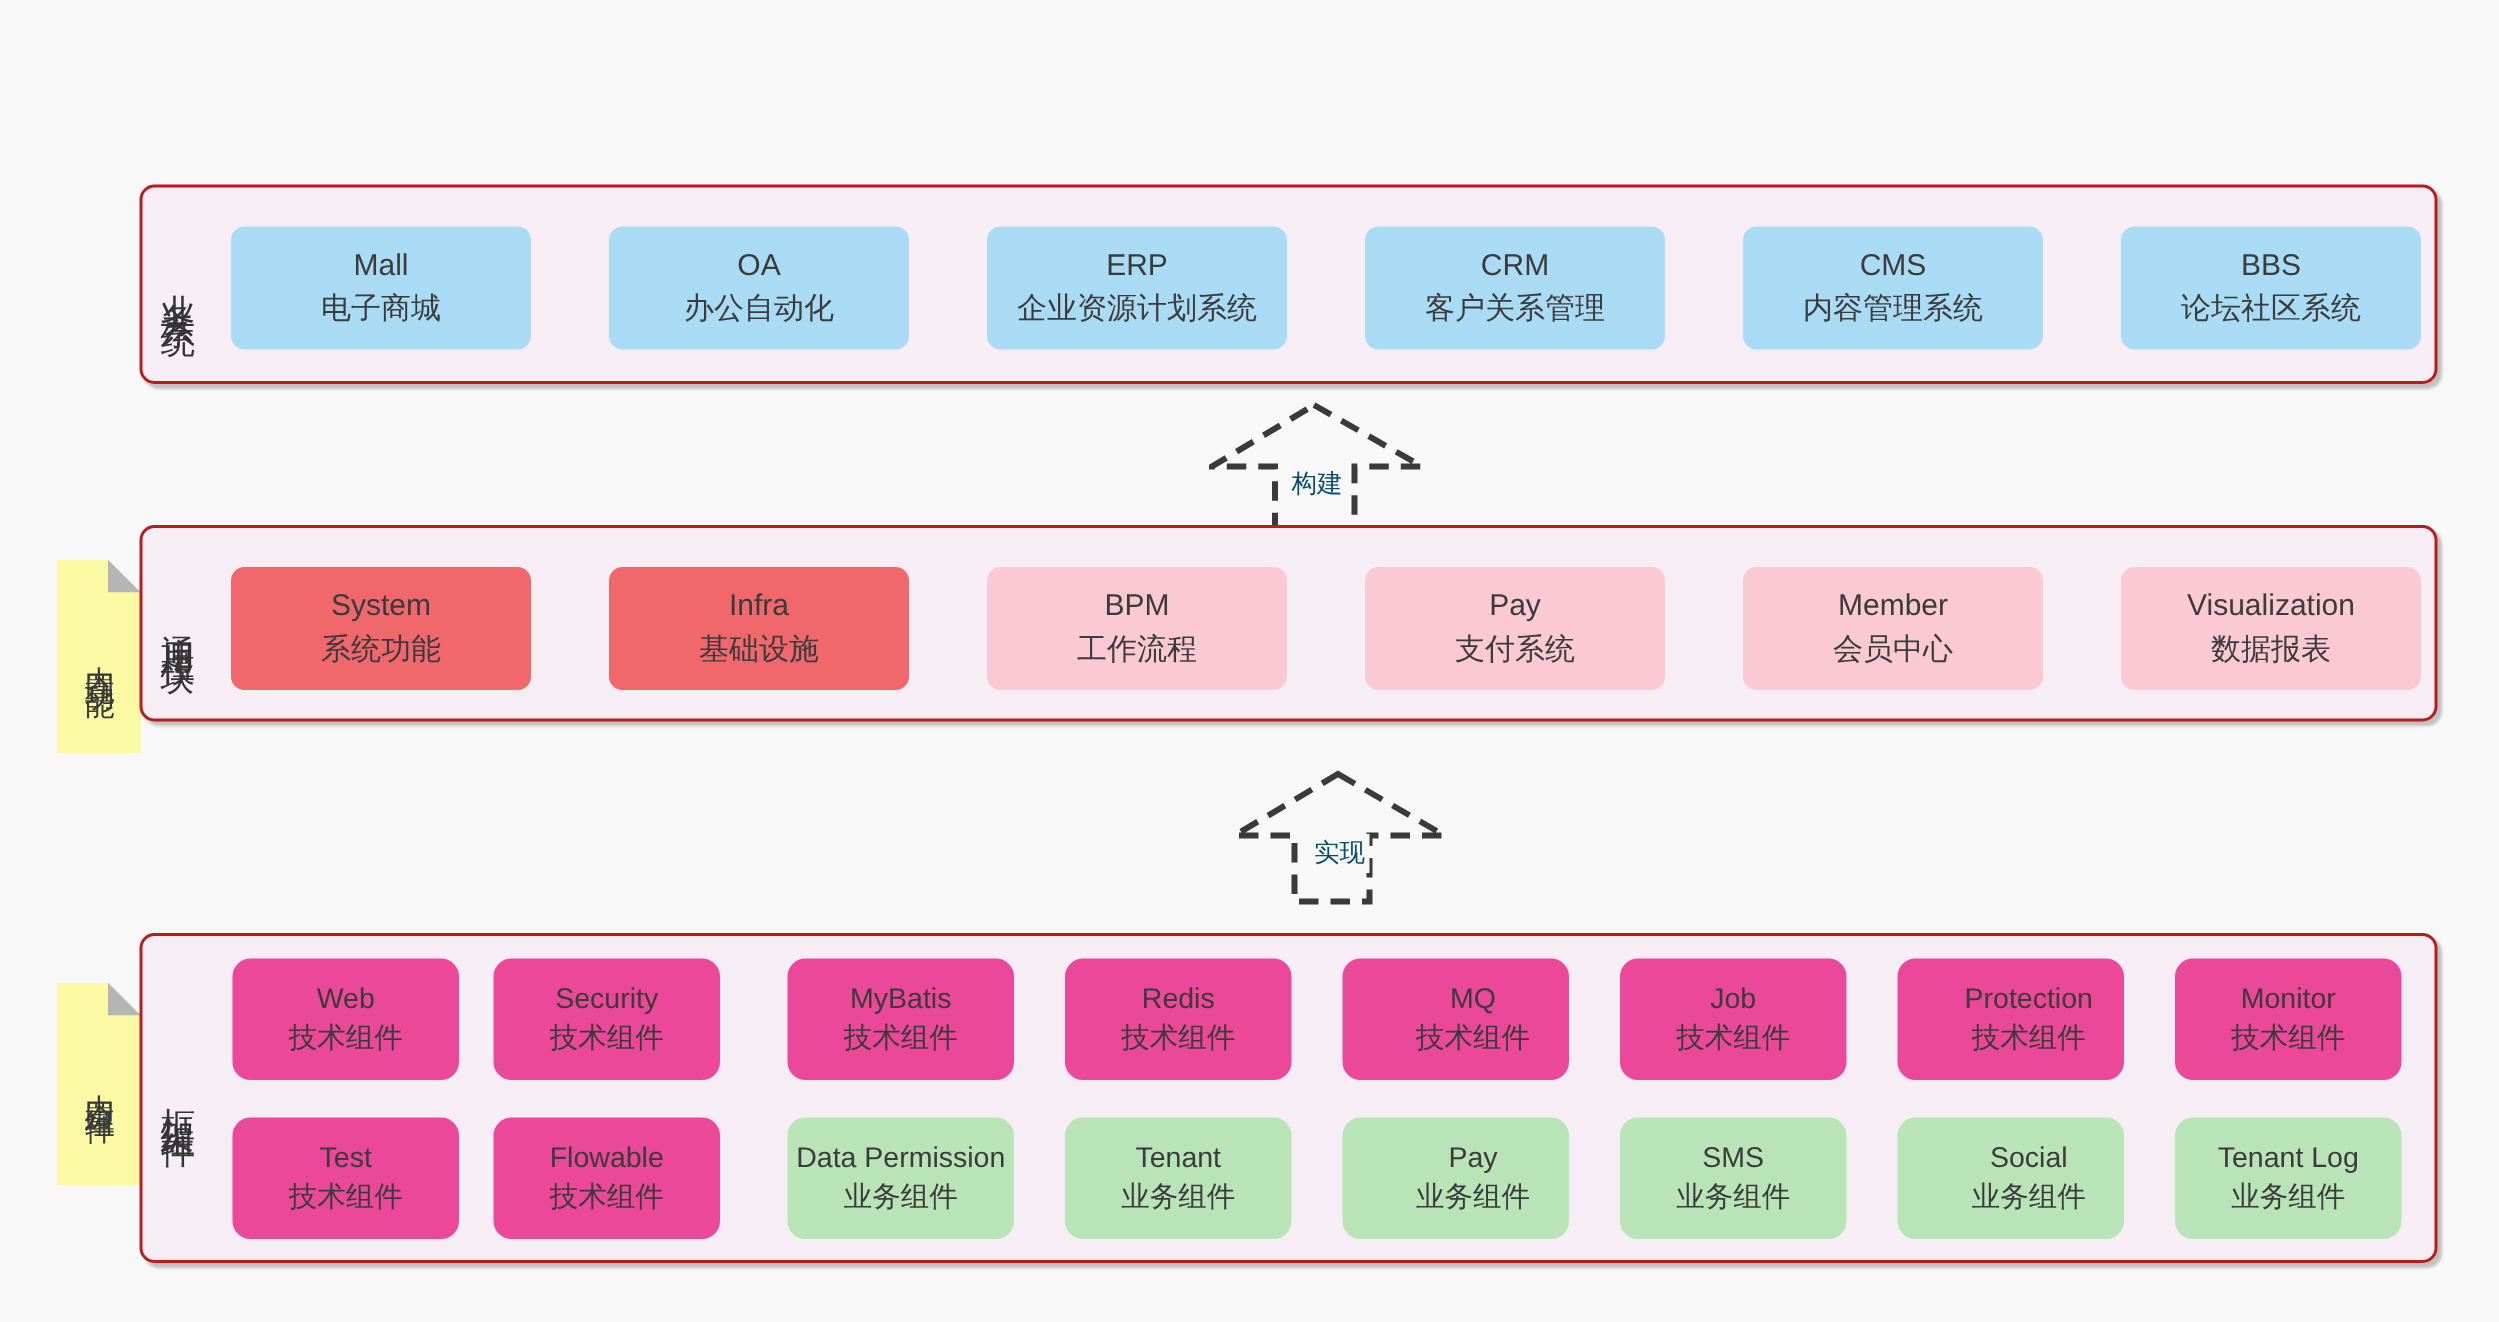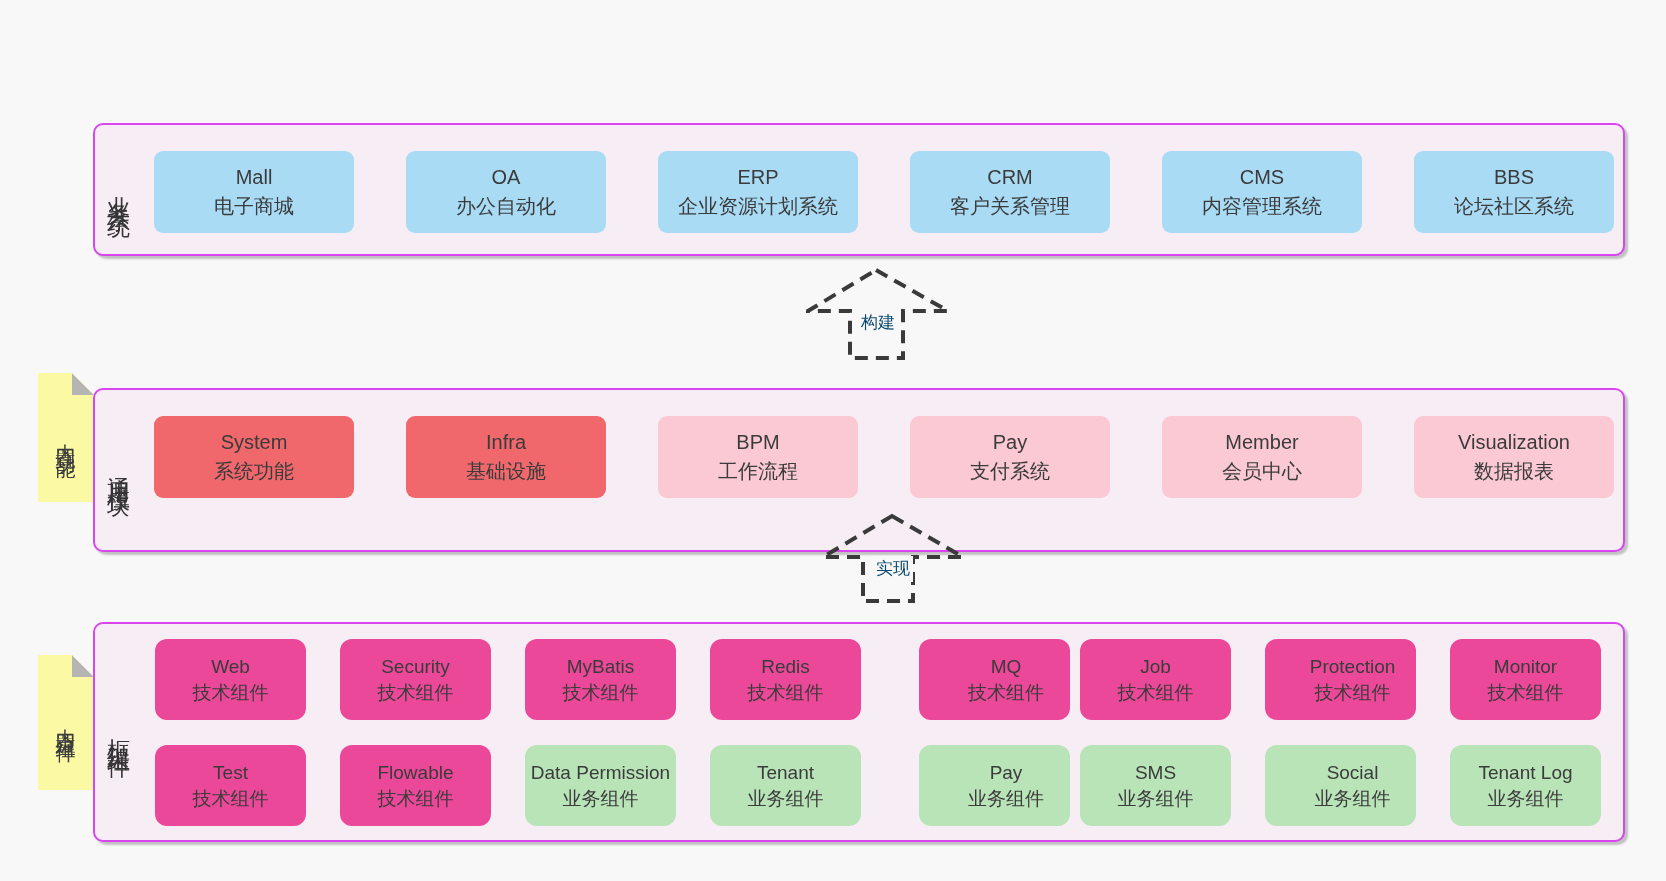--- a/index.html
+++ b/index.html
@@ -7,26 +7,26 @@
     position:relative;width:1666px;height:881px;overflow:hidden;
     background:#f8f8f8;
     font-family:"Liberation Sans","DejaVu Sans",sans-serif;
     color:#3d3d3d;
   }
   
   .band{
     position:absolute;left:93px;width:1532px;
     box-sizing:border-box;
     background:#f7edf5;
-    border:2px solid #d946ef;
+    border:2px solid #b91c1c;
     border-radius:10px;
     box-shadow:3px 3px 2px rgba(0,0,0,0.22);
   }
   #band-business{top:123px;height:133px;}
-  #band-common{top:388px;height:164px;}
+  #band-common{top:350px;height:131px;}
   #band-framework{top:622px;height:220px;}
   .band-label{
     position:absolute;left:12px;top:50%;transform:translateY(-50%);
     writing-mode:vertical-rl;text-orientation:upright;
     font-size:23px;letter-spacing:6px;color:#343434;line-height:1;
     white-space:nowrap;
   }
   
   .box{
     position:absolute;box-sizing:border-box;
@@ -35,22 +35,22 @@
     font-size:20px;line-height:29px;color:#3b3b3b;
   }
   .band6 .box{width:200px;height:82px;top:26px;}
   .c0{left:59px;}.c1{left:311px;}.c2{left:563px;}.c3{left:815px;}
   .c4{left:1067px;}.c5{left:1319px;}
   .blue{background:#a9dbf5;}
   .red{background:#f0676c;}
   .pink{background:#fac9d3;}
   .band8 .box{width:151px;height:81px;border-radius:12px;font-size:19px;line-height:26px;}
   .r0{top:15px;}.r1{top:121px;}
-  .g0{left:60px;}.g1{left:245px;align-items:center;}.g2{left:430px;}.g3{left:615px;}
-  .g4{left:824px;padding-left:23px;}.g5{left:985px;}.g6{left:1170px;padding-left:24px;}.g7{left:1355px;}
+  .g0{left:60px;}.g1{left:234px;align-items:center;}.g2{left:430px;}.g3{left:615px;}
+  .g4{left:800px;padding-left:23px;}.g5{left:985px;}.g6{left:1170px;padding-left:24px;}.g7{left:1355px;}
   .gdark{background:#ec4899;}
   .glight{background:#b8e4b8;}
   .box .sub{display:block;}
   .box .ttl{display:block;}
   
   .sticky{
     position:absolute;left:38px;width:56px;
     background:#fbf9a3;
     clip-path:polygon(0 0,calc(100% - 22px) 0,100% 22px,100% 100%,0 100%);
     display:flex;align-items:center;justify-content:center;

